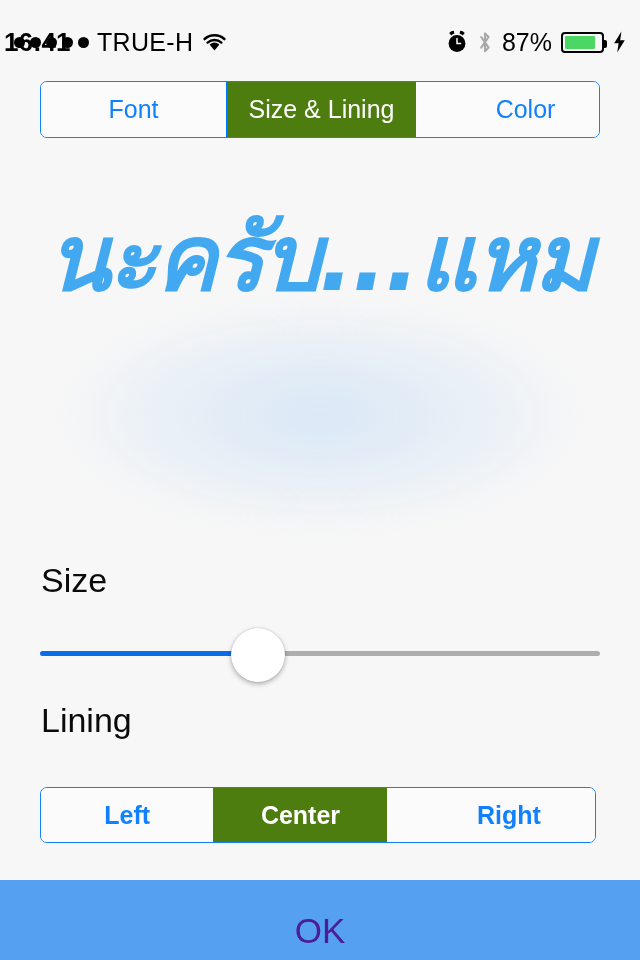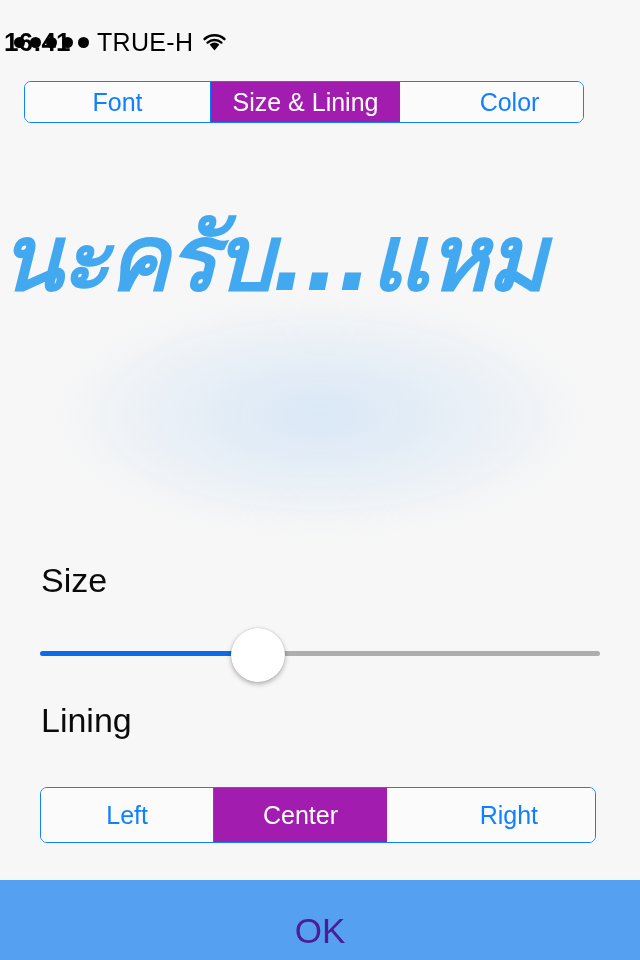--- a/index.html
+++ b/index.html
@@ -40,46 +40,47 @@
   .seg {
     position:absolute;
     border:1.6px solid #1080FF; border-radius:7px;
     display:flex; overflow:hidden; background:#FBFBFB;
   }
   .seg-item {
     flex:1; display:flex; align-items:center; justify-content:center;
     color:#1080FF; background:#FBFBFB;
     font-size:25px; line-height:1;
   }
-  .seg-item.sel { background:#a21caf; color:#FFFFFF; }
+  .seg-item.sel { background:#4d7c0f; color:#FFFFFF; }
   .seg-item + .seg-item { border-left:1.6px solid #1080FF; }
   .seg-item.sel + .seg-item { border-left:none;padding-left:36px; }
   .seg-item.sel { border-left-color:#007AFF; }
 
-  #seg-top { left:24px; top:61px; width:560px; height:42px; }
+  #seg-top { left:40px; top:61px; width:560px; height:57px; }
   #seg-top .seg-item:nth-child(1){ flex:0 0 185px; }
   #seg-top .seg-item:nth-child(2){ flex:0 0 190px; }
   #seg-top .seg-item:nth-child(3){ flex:1; }
 
-  #seg-lining { left:40px; top:767px; width:556px; height:56px; }
+  #seg-lining { left:40px; top:767px; width:556px; height:56px;font-weight:bold; }
   #seg-lining .seg-item { flex:1 1 0; }
 
   
   .preview {
     position:absolute; left:0; top:130px; width:640px; height:400px;
     overflow:hidden;
   }
   .preview-glow {
     position:absolute; left:50%; top:150px; transform:translateX(-50%);
     width:520px; height:230px;
     background:radial-gradient(ellipse at center, rgba(180,212,245,0.45) 0%, rgba(190,218,247,0.22) 45%, rgba(247,247,247,0) 72%);
     filter:blur(12px);
   }
   .preview-text {
     position:absolute; left:0; top:58px; width:640px;
+    text-align:center;
     color:#42A8F0;
     font-size:92px;
     line-height:1.1;
     font-weight:700;
     font-style:italic;
     font-family:"DejaVu Sans", sans-serif;
     white-space:nowrap;
     letter-spacing:-2px;
   }
 
@@ -132,20 +133,38 @@
       <span class="carrier">TRUE-H</span>
       <svg width="27" height="20" viewBox="0 0 27 20">
         <path d="M13.5 18.6 L8.6 12.6 a7.8 7.8 0 0 1 9.8 0 Z" fill="#000"></path>
         <path d="M3.6 7.0 a14.8 14.8 0 0 1 19.8 0" stroke="#000" stroke-width="2.6" fill="none" stroke-linecap="round"></path>
         <path d="M6.6 10.6 a10.6 10.6 0 0 1 13.8 0" stroke="#000" stroke-width="2.4" fill="none" stroke-linecap="round"></path>
       </svg>
     </div>
 
     <div class="sb-mid">16:41</div>
 
+    <div class="sb-right">
+      <svg width="22" height="24" viewBox="0 0 22 24">
+        <circle cx="11" cy="13.5" r="8.4" fill="#000"></circle>
+        <path d="M3.2 3.0 a6.2 6.2 0 0 1 4.6-2.2 l0.6 3.0 a4 4 0 0 0-3.1 1.6 Z" fill="#000"></path>
+        <path d="M18.8 3.0 a6.2 6.2 0 0 0-4.6-2.2 l-0.6 3.0 a4 4 0 0 1 3.1 1.6 Z" fill="#000"></path>
+        <path d="M11 8.4 L11 13.5 L14.6 13.5" stroke="#FFF" stroke-width="1.5" fill="none" stroke-linecap="round"></path>
+      </svg>
+      <svg width="16" height="25" viewBox="0 0 16 25">
+        <path d="M4.2 7.0 L11.6 17.6 L8 21.2 L8 3.4 L11.6 7.0 L4.2 17.6" stroke="#A8A8A8" stroke-width="2.1" fill="none" stroke-linejoin="round" stroke-linecap="round"></path>
+      </svg>
+      <span class="pct">87%</span>
+      <span class="batt">
+        <span class="batt-fill" style="width: 87%; background: rgb(76, 215, 100);"></span>
+      </span>
+      <svg width="13" height="22" viewBox="0 0 13 22">
+        <path d="M8.4 0.5 L1.2 12.2 L5.6 12.2 L4.2 21.5 L11.8 9.2 L7.2 9.2 Z" fill="#000"></path>
+      </svg>
+    </div>
   </div>
 
   <div class="seg" id="seg-top">
     <div class="seg-item">Font</div>
     <div class="seg-item sel">Size &amp; Lining</div>
     <div class="seg-item">Color</div>
   </div>
 
   <div class="preview">
     <div class="preview-glow"></div>

